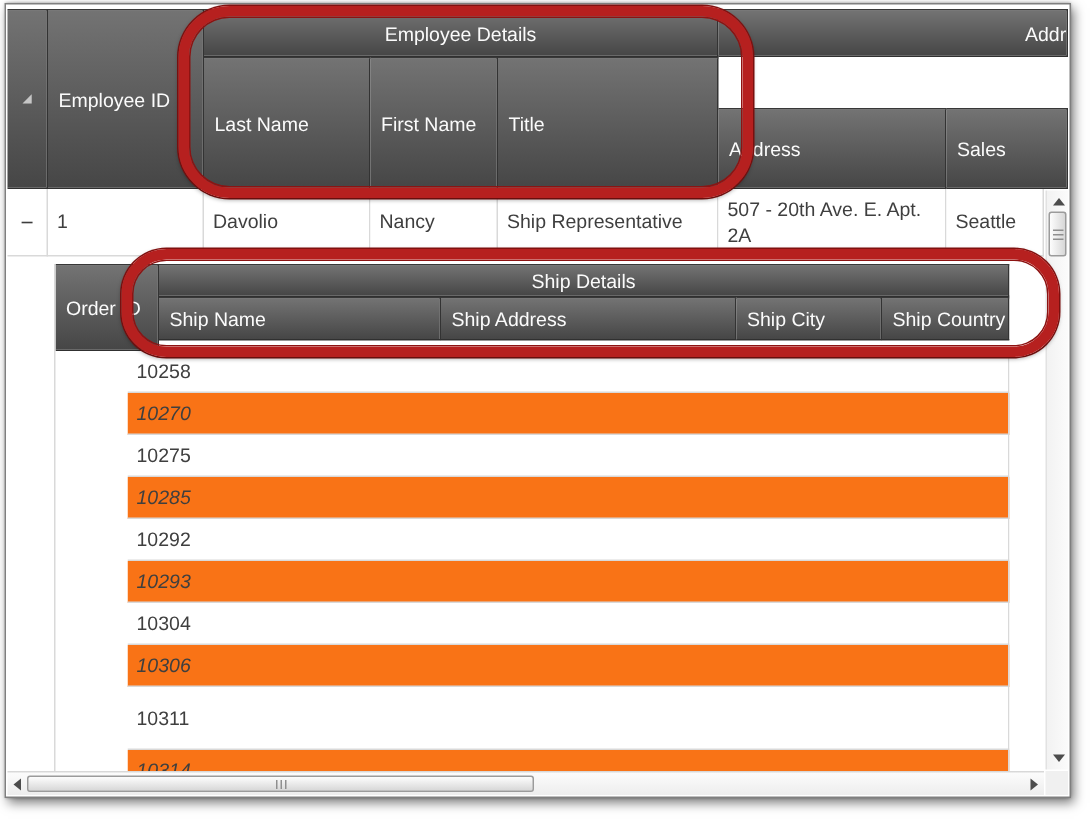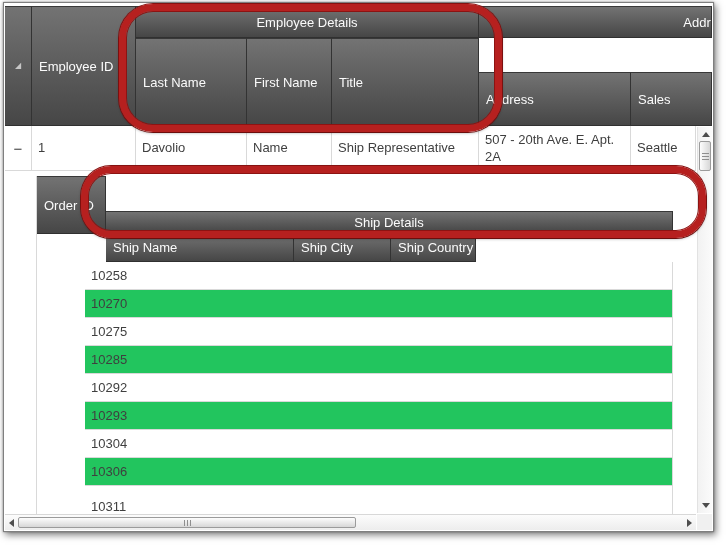--- a/index.html
+++ b/index.html
@@ -23,21 +23,21 @@
           border-left:1px solid #d9d9d9;box-sizing:border-box;}
   .nheader{display:flex;}
   .nh-orderid{width:70px;height:58px;}
   .nh-right{width:567px;display:flex;flex-direction:column;}
   .nrow{display:flex;height:28px;overflow:hidden;margin-left:48px;}
   .nrow.tall{height:42px;text-align:right;}
   .nrow.clip{height:14px;}
   .nrow.clip .cell{height:28px;}
   .nrow .cell{width:100%;height:100%;}
   .c1{width:70px;flex:none;}
-  .alt .cell{background:#22c55e;}
+  .alt .cell{background:#f97316;font-style:italic;}
   
   .nh-c{position:relative;box-sizing:border-box;}
   
   #vscroll{position:absolute;left:696px;top:126px;width:15px;height:386px;
            background:linear-gradient(to right,#f2f2f2,#fbfbfb);border-left:1px solid #e2e2e2;box-sizing:border-box;}
   #vthumb{position:absolute;left:1px;top:14px;width:12px;height:30px;border:1px solid #9b9b9b;border-radius:2px;
           background:linear-gradient(to right,#fdfdfd,#d7d7d7);box-sizing:border-box;}
   .vgrip{position:absolute;left:2px;width:7px;height:1px;background:#8f8f8f;}
   #hscroll{position:absolute;left:4px;top:513px;width:691px;height:16px;
            background:linear-gradient(to bottom,#fcfcfc,#ededed);border-top:1px solid #d8d8d8;box-sizing:border-box;}
@@ -79,33 +79,34 @@
     </div>
     <div class="hcell" style="left:475px;top:69px;width:152px;height:54px;">Address</div>
     <div class="hcell" style="left:627px;top:69px;width:81px;height:54px;">Sales</div>
 
     <div class="row" style="left:1px;top:123px;width:691px;height:45px;">
       <div class="cell" style="width:27px;justify-content:center;">
         <span id="expanderGlyph">−</span>
       </div>
       <div class="cell" style="width:104px;">1</div>
       <div class="cell" style="width:111px;">Davolio</div>
-      <div class="cell" style="width:85px;">Name</div>
+      <div class="cell" style="width:85px;">Nancy</div>
       <div class="cell" style="width:147px;">Ship Representative</div>
       <div class="cell" style="width:152px;line-height:17px;">507 - 20th Ave. E. Apt. 2A</div>
       <div class="cell" style="width:65px;">Seattle</div>
     </div>
 
     <div id="nested" style="left:32px;top:173px;">
       <div class="nheader">
         <div class="hcell hwrap nh-orderid" style="position:relative;">Order ID</div>
         <div class="nh-right">
-          <div class="hcell hcenter nh-c" style="position:relative;width:567px;height:22px;margin-top:35px;">Ship Details</div>
+          <div class="hcell hcenter nh-c" style="position:relative;width:567px;height:22px;">Ship Details</div>
           <div style="display:flex;">
             <div class="hcell nh-c" style="position:relative;width:188px;height:29px;">Ship Name</div>
+            <div class="hcell nh-c" style="position:relative;width:197px;height:29px;">Ship Address</div>
             <div class="hcell nh-c" style="position:relative;width:97px;height:29px;">Ship City</div>
             <div class="hcell nh-c" style="position:relative;width:85px;height:29px;">Ship Country</div>
           </div>
         </div>
       </div>
 
       <div class="nrow">
         <div class="cell c1">10258</div>
 
       </div>

